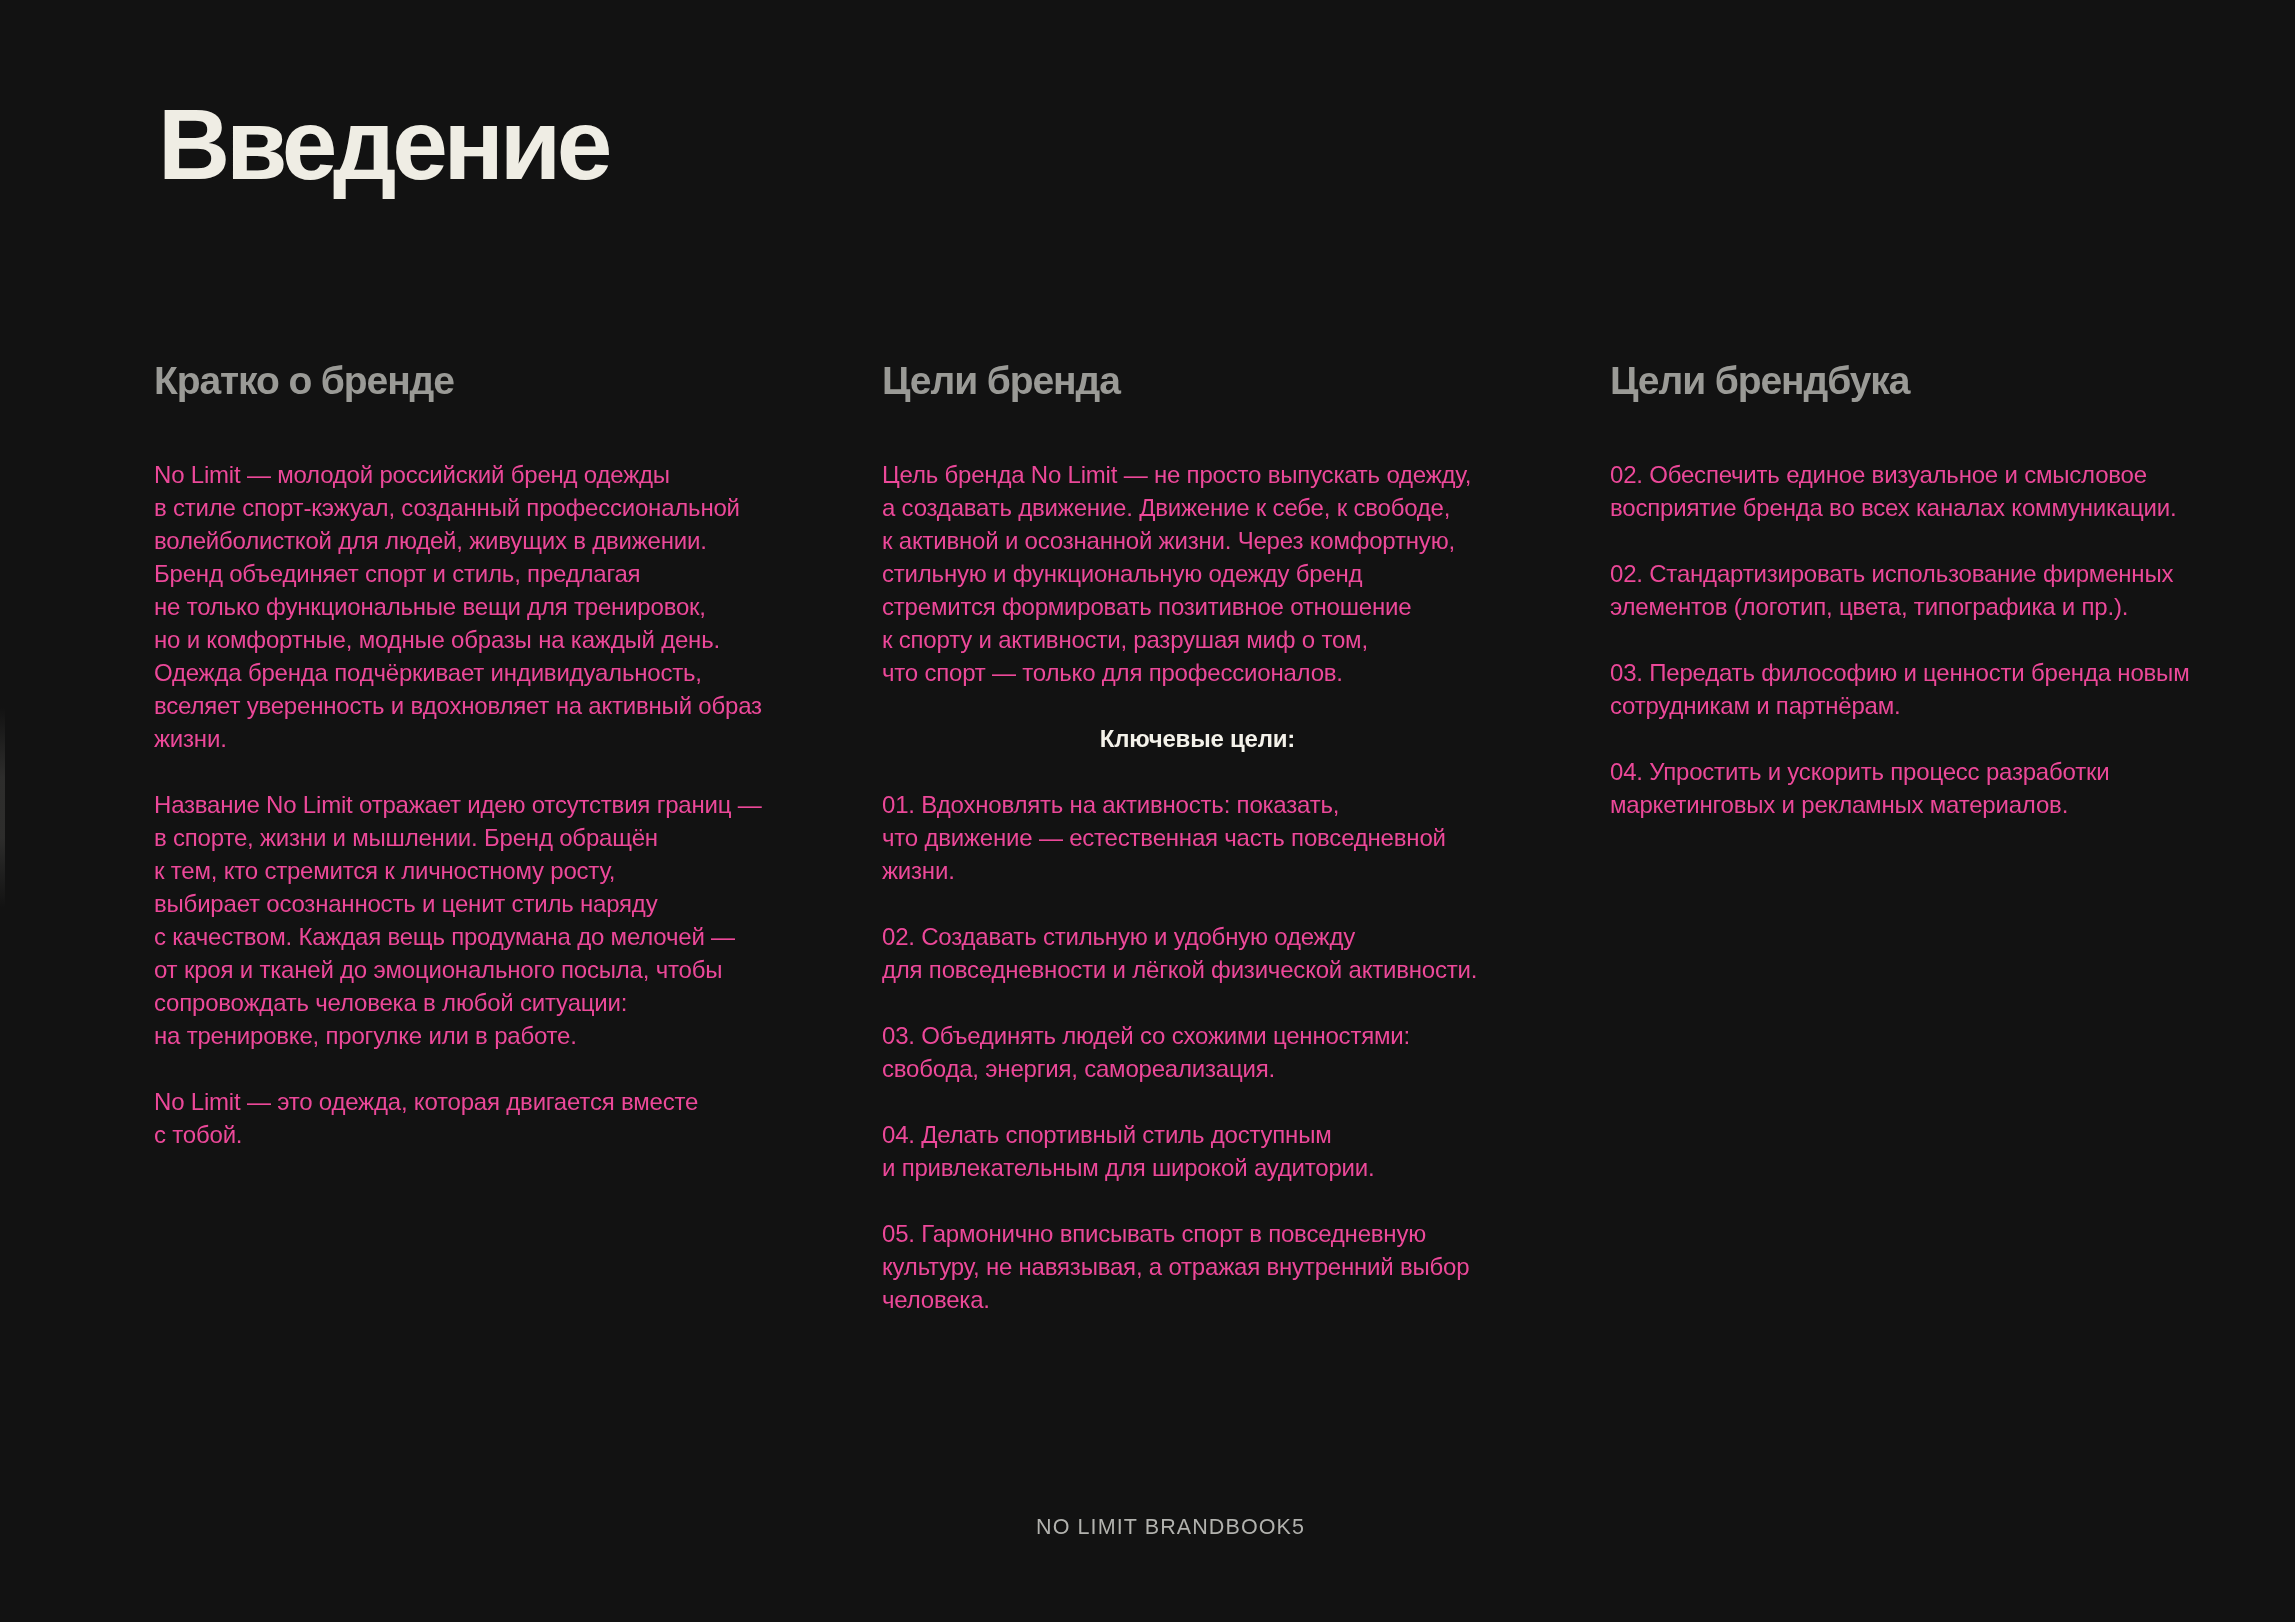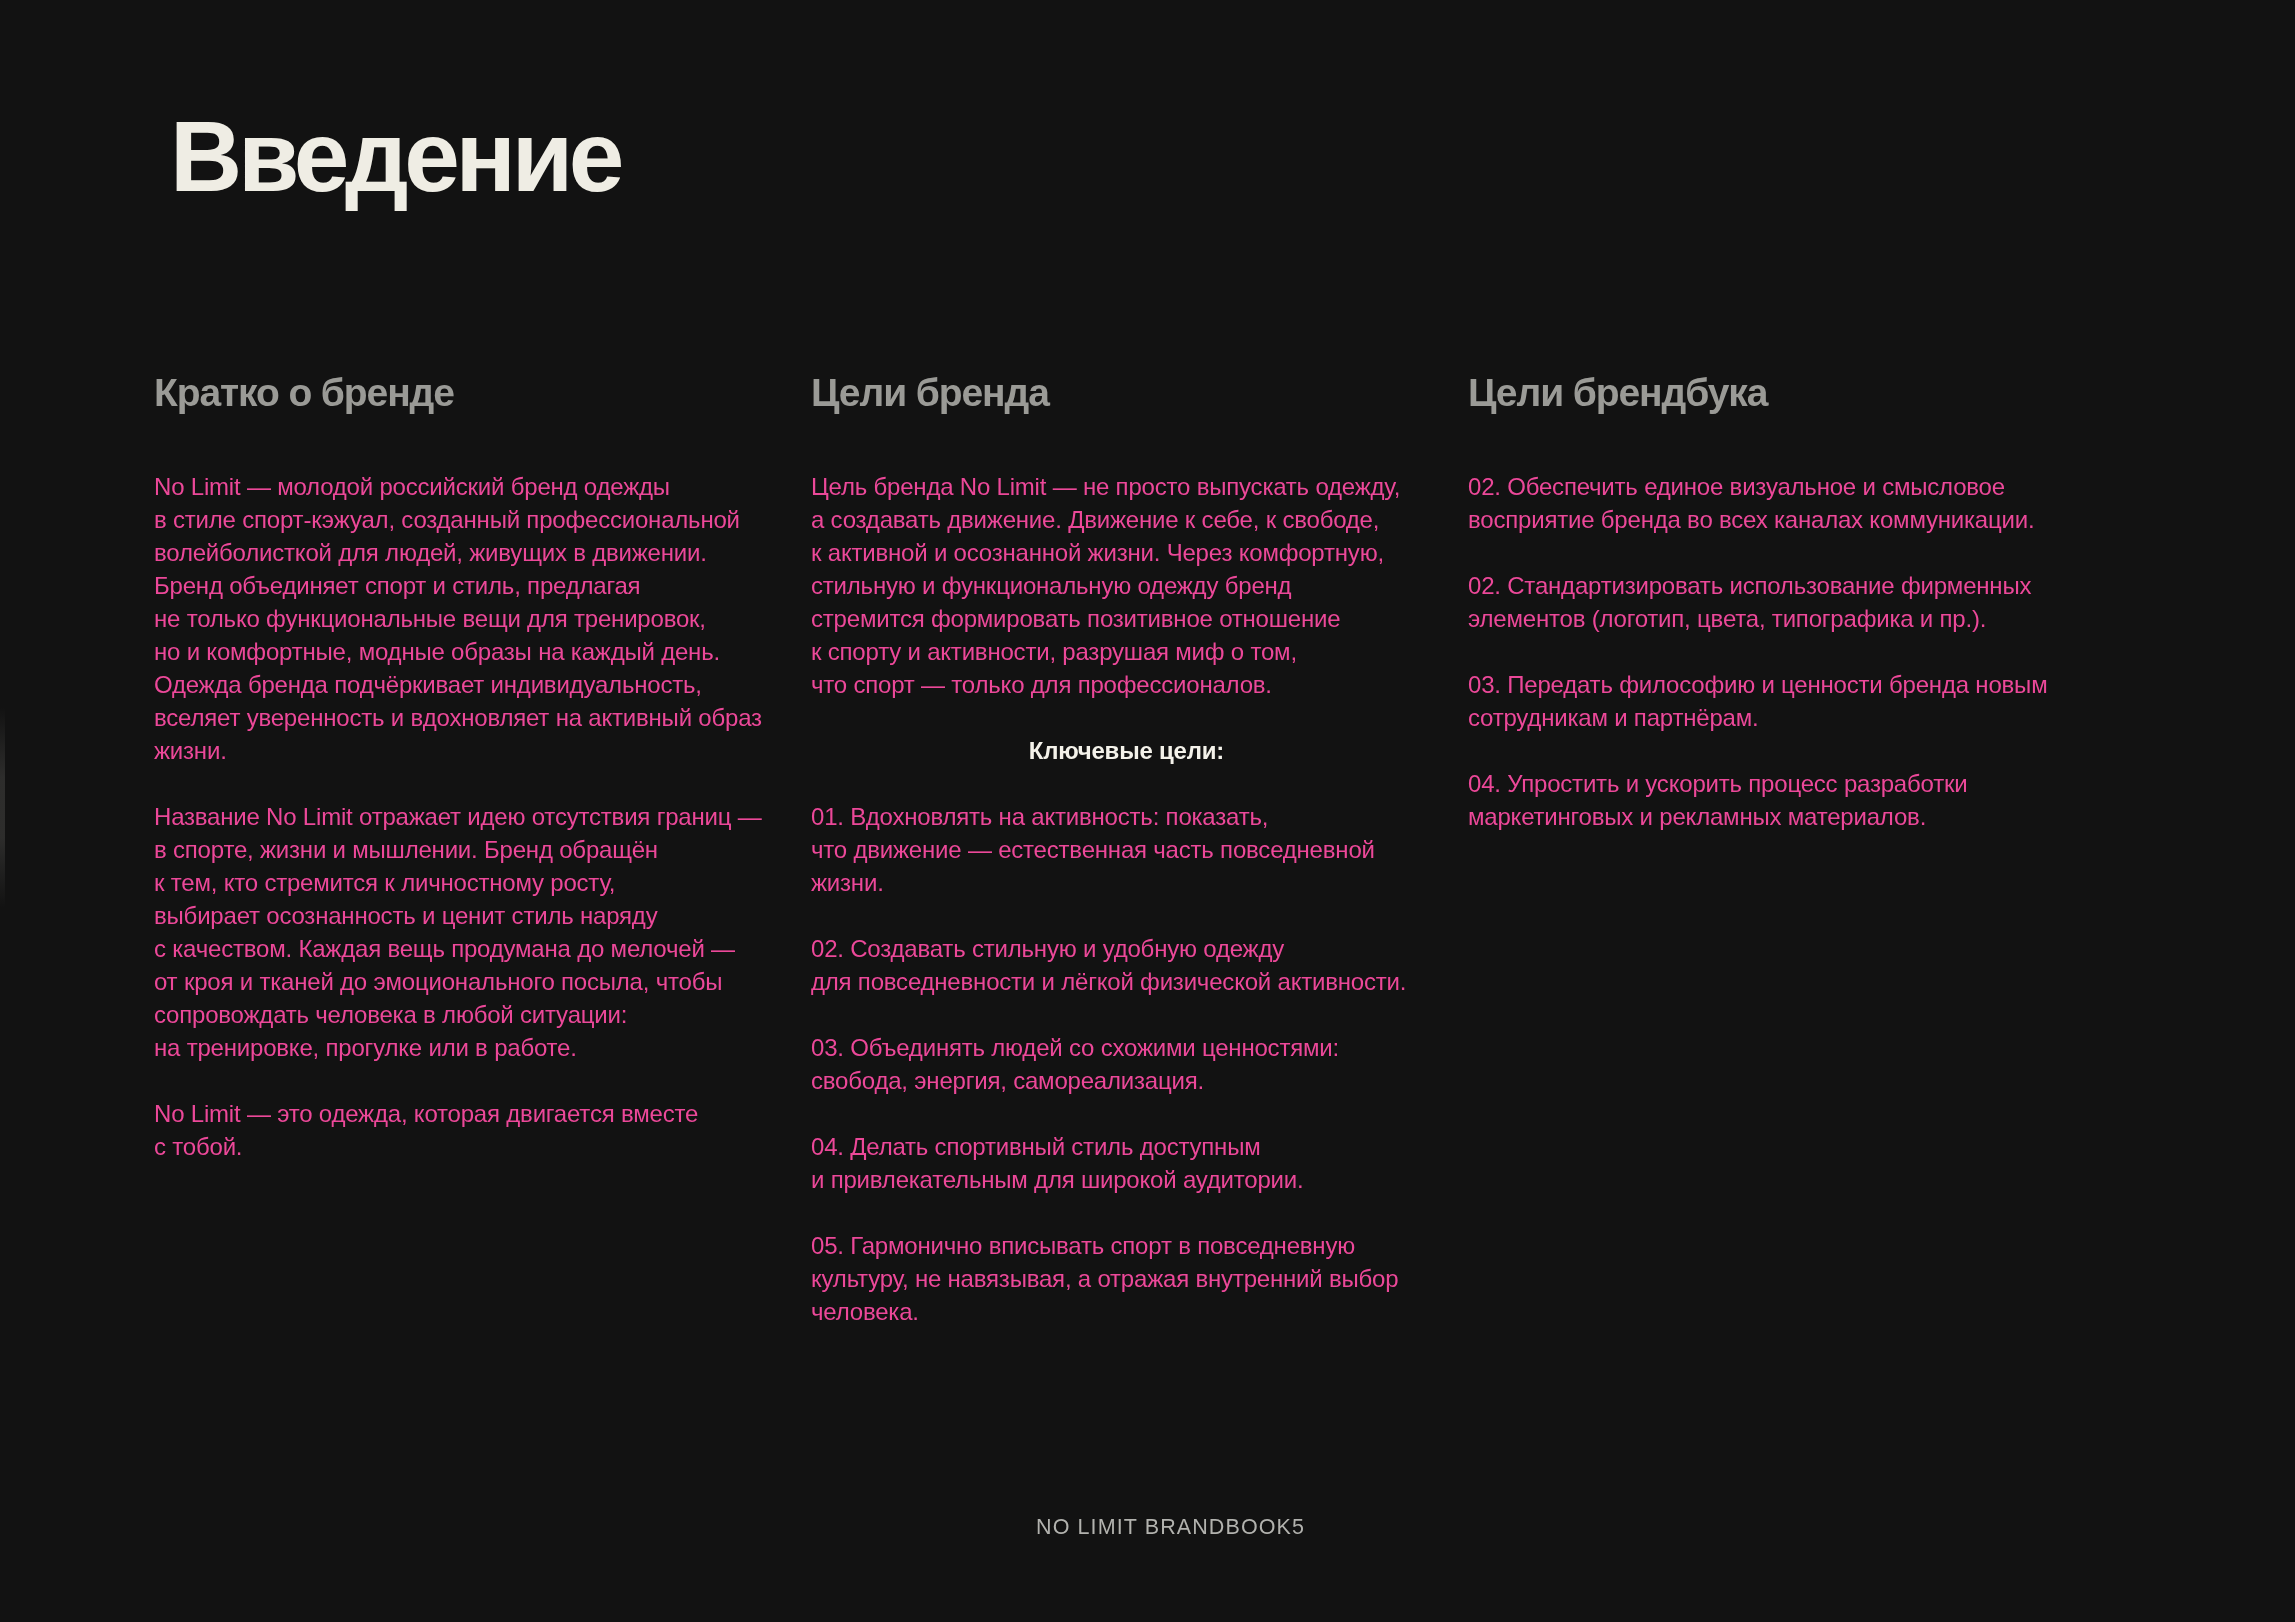--- a/index.html
+++ b/index.html
@@ -15,31 +15,31 @@
   }
   .page {
     position: relative;
     width: 2295px;
     height: 1623px;
     box-sizing: border-box;
     padding: 90px 154px 0 154px;
     background: #121212;
   }
   .title {
-    margin: 16px;
+    margin: 4px;
     font-size: 100px;
     line-height: 1;
     font-weight: 700;
     letter-spacing: -4.3px;
     color: #efede4;
   }
   .columns {
     display: grid;
     grid-template-columns: 631px 631px 595px;
-    column-gap: 26px;
+    column-gap: 97px;
     margin-top: 165px;
   }
   .col h2 {
     margin: 0 0 54px 0;
     font-size: 39px;
     line-height: 1.15;
     font-weight: 700;
     letter-spacing: -1.1px;
     color: #9a9a96;
   }

